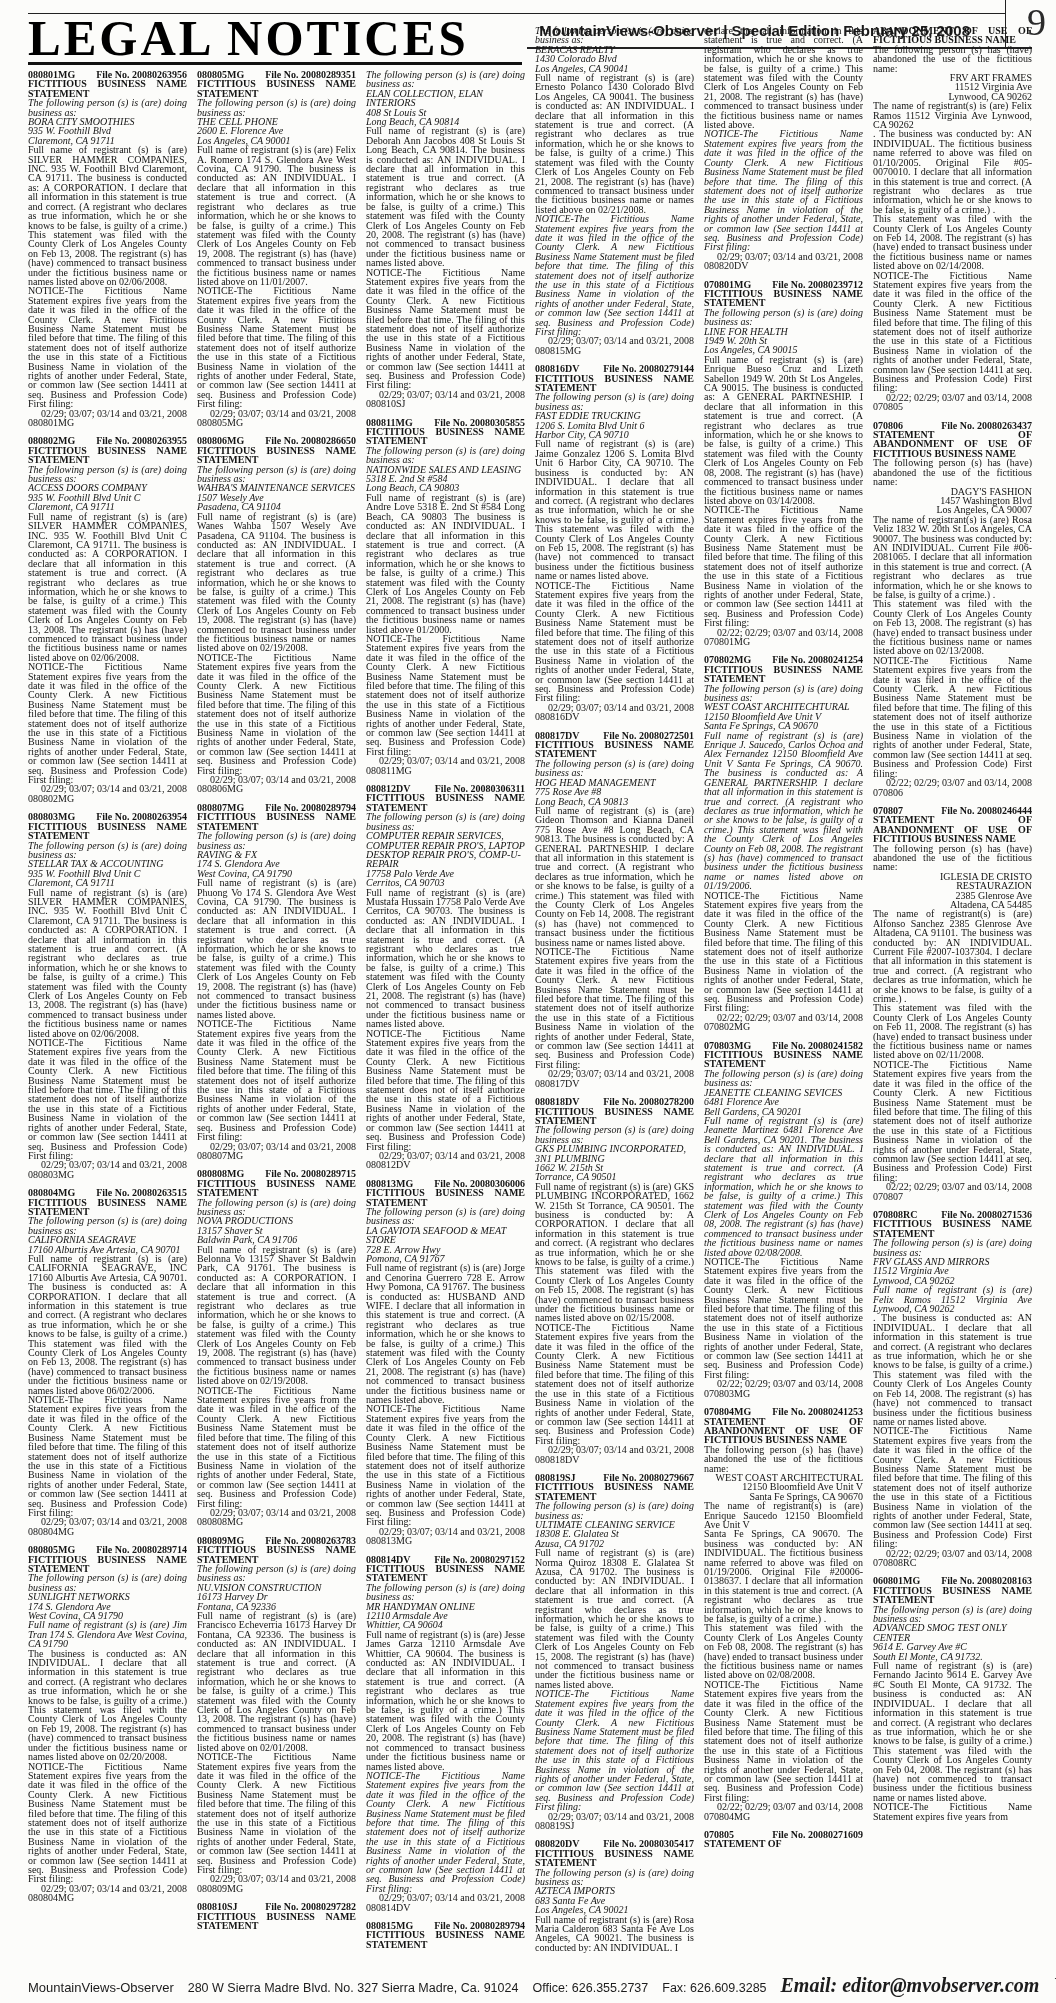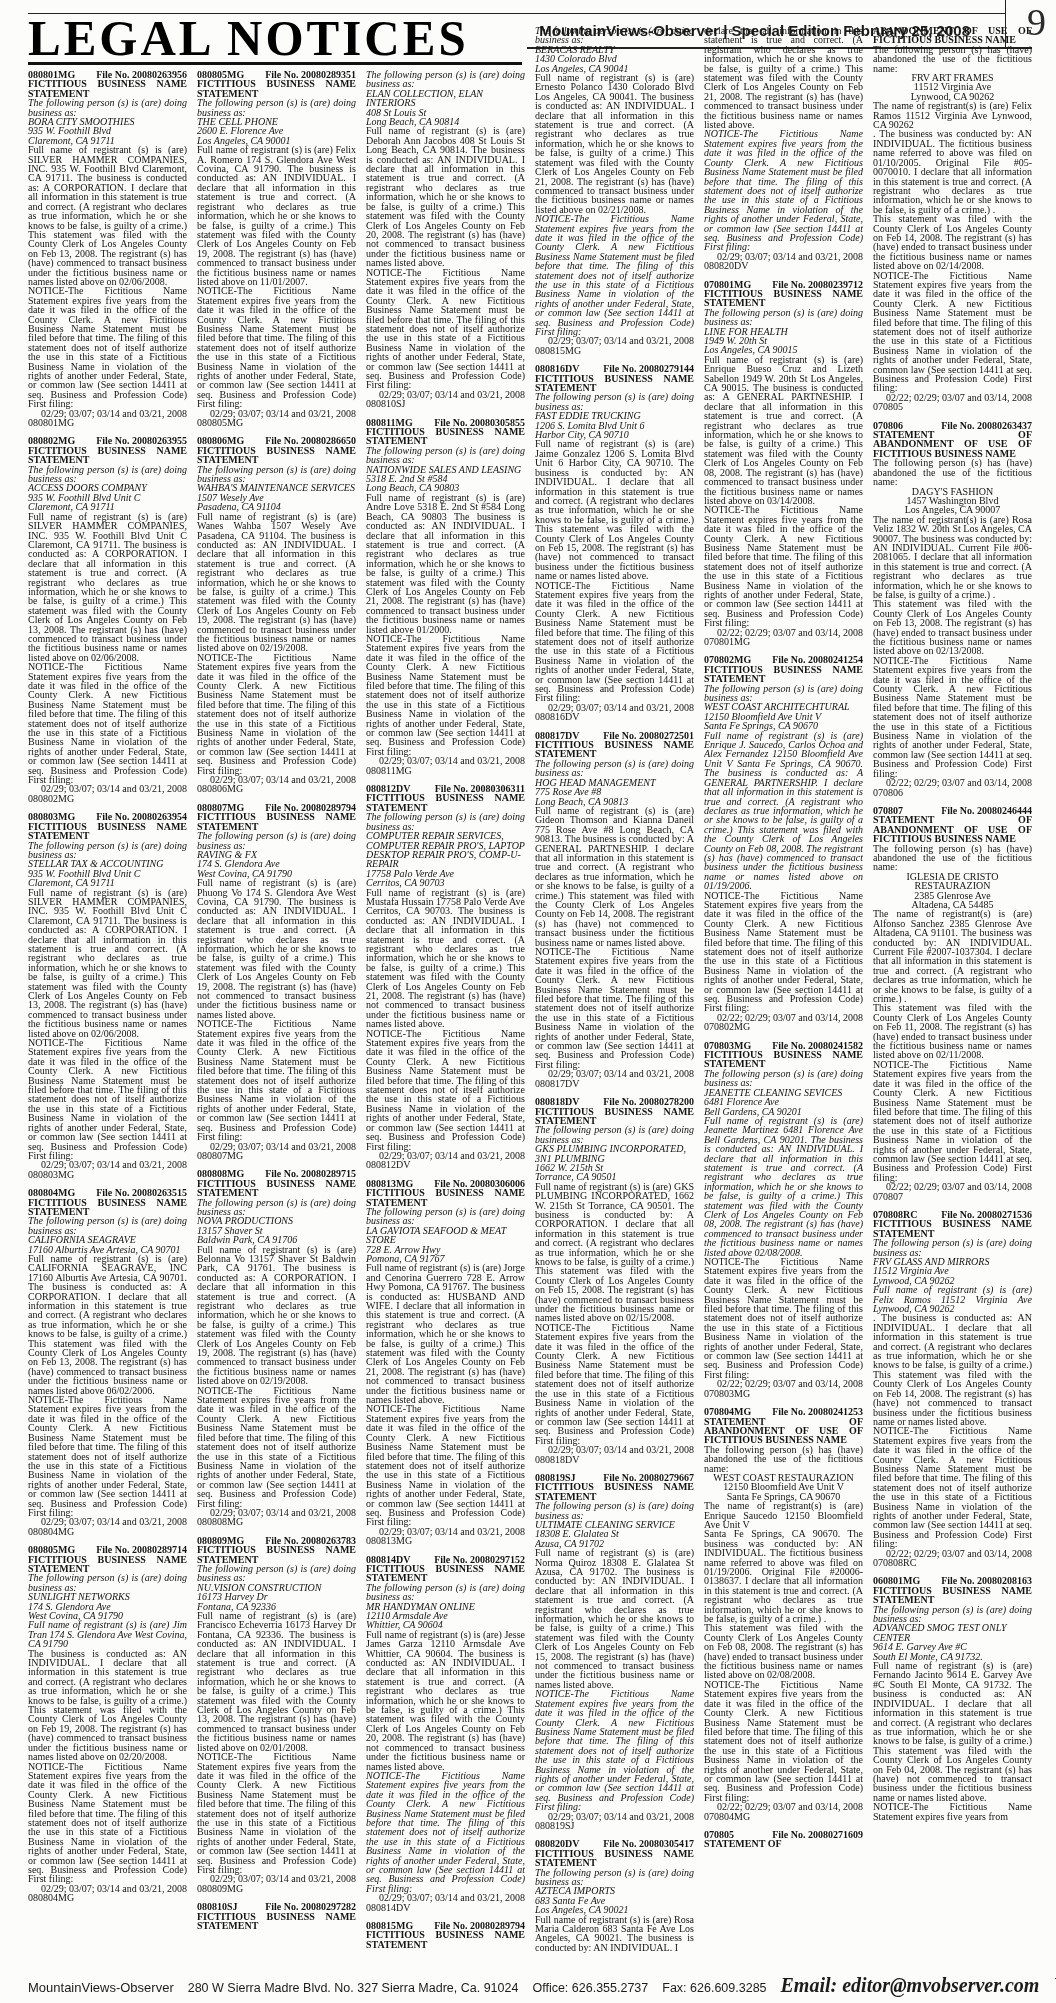--- a/index.html
+++ b/index.html
@@ -20,21 +20,21 @@
   
   main{position:absolute;left:28px;top:26px;width:1004px;height:1944px;display:flex;gap:10px;}
   .col{flex:1 1 0;overflow:hidden;font-size:10px;line-height:9.4px;text-align:justify;}
   .col.pad{padding-top:44px;}
   .notice{margin-bottom:9px;}
   .nhead{display:flex;justify-content:space-between;font-weight:bold;white-space:nowrap;}
   .ln{margin:0;}
   .ln-h{font-weight:bold;text-align:justify;}
   .ln-i{font-style:italic;text-align:justify;}
   .ln-n{font-style:italic;text-align:left;}
-  .ln-nr{text-align:center;font-family:Liberation Serif, serif;}
+  .ln-nr{text-align:right;font-family:Liberation Serif, serif;}
   .ln-b{text-align:justify;}
   .ln-bi{font-style:italic;text-align:justify;}
   .ln-d{text-align:right;}
   .ln-t{text-align:left;}
   
   footer{position:absolute;left:28px;right:12px;bottom:6px;display:flex;align-items:baseline;
          gap:14px;white-space:nowrap;font-family:"Liberation Sans",sans-serif;font-size:12.5px;color:#1c1c1c;}
   .f-pub{font-size:13px;}
   .f-em,.f-web{font-family:"Liberation Serif",serif;font-style:italic;font-weight:bold;font-size:20px;}
 </style>
@@ -427,21 +427,21 @@
           <div class="ln ln-d">02/22;  02/29;  03/07 and 03/14,  2008</div>
           <div class="ln ln-t">070803MG</div>
         </div>
         <div class="notice">
           <div class="nhead">
             <span>070804MG</span>
             <span>File No. 20080241253</span>
           </div>
           <div class="ln ln-h">STATEMENT OF ABANDONMENT OF USE OF FICTITIOUS BUSINESS NAME</div>
           <div class="ln ln-b">The following person (s) has (have) abandoned the use of the fictitious name:</div>
-          <div class="ln ln-nr">WEST COAST RESTAURAZION</div>
+          <div class="ln ln-nr">WEST COAST ARCHITECTURAL</div>
           <div class="ln ln-nr">12150 Bloomfield Ave Unit V</div>
           <div class="ln ln-nr">Santa Fe Springs, CA 90670</div>
           <div class="ln ln-b">The name of registrant(s) is (are) Enrique Saucedo 12150 Bloomfield Ave Unit V</div>
           <div class="ln ln-b">Santa Fe Springs, CA 90670. The business was conducted by: AN INDIVIDUAL. The fictitious business name referred to above was filed on 01/19/2006. Original File #20006-0138637. I declare that all information in this statement is true and correct. (A registrant who declares as true information, which he or she knows to be false, is guilty of a crime.) .</div>
           <div class="ln ln-b">This statement was filed with the County Clerk of Los Angeles County on Feb 08, 2008. The registrant (s) has (have) ended to transact business under the fictitious business name or names listed above on 02/08/2008.</div>
           <div class="ln ln-b">NOTICE-The Fictitious Name Statement expires five years from the date it was filed in the office of the County Clerk. A new Fictitious Business Name Statement must be filed before that time. The filing of this statement does not of itself authorize the use in this state of a Fictitious Business Name in violation of the rights of another under Federal, State, or common law (See section 14411 at seq. Business and Profession Code) First filing:</div>
           <div class="ln ln-d">02/22;  02/29;  03/07 and 03/14,  2008</div>
           <div class="ln ln-t">070804MG</div>
         </div>
         <div class="notice">

